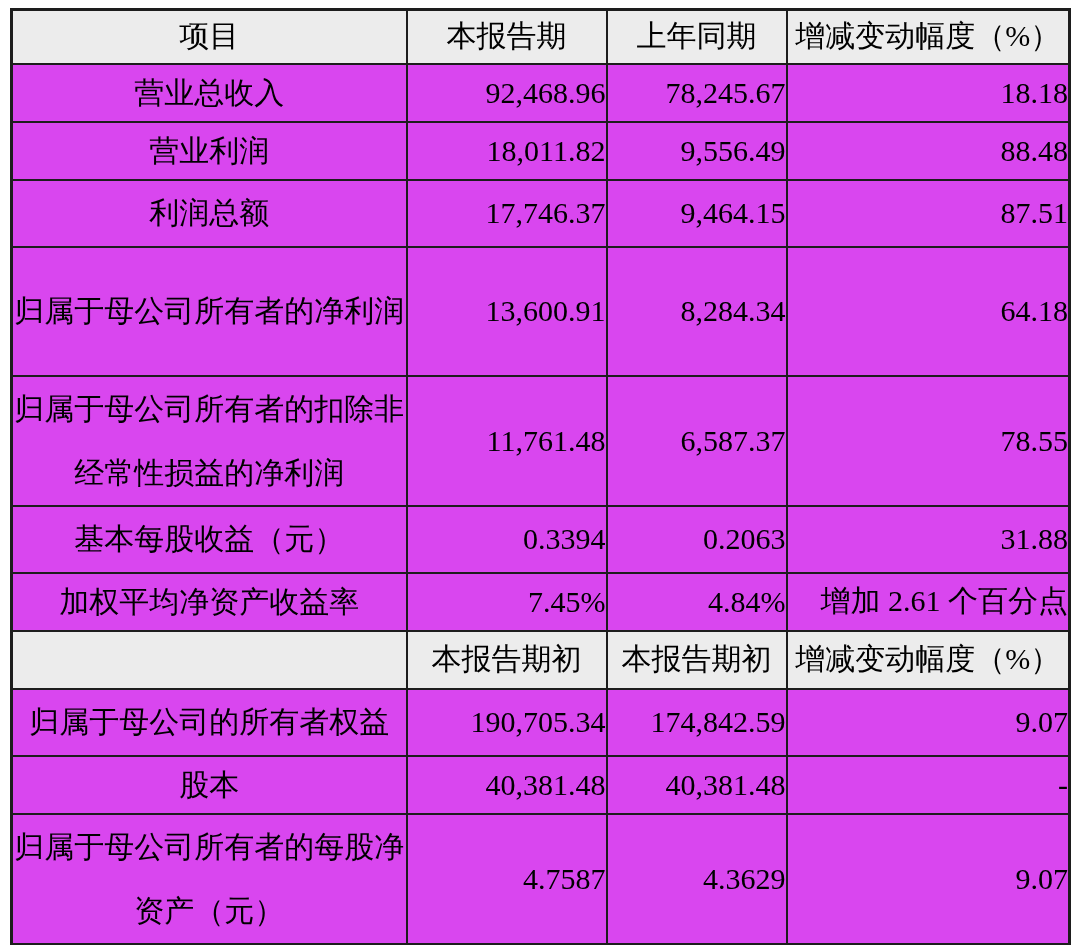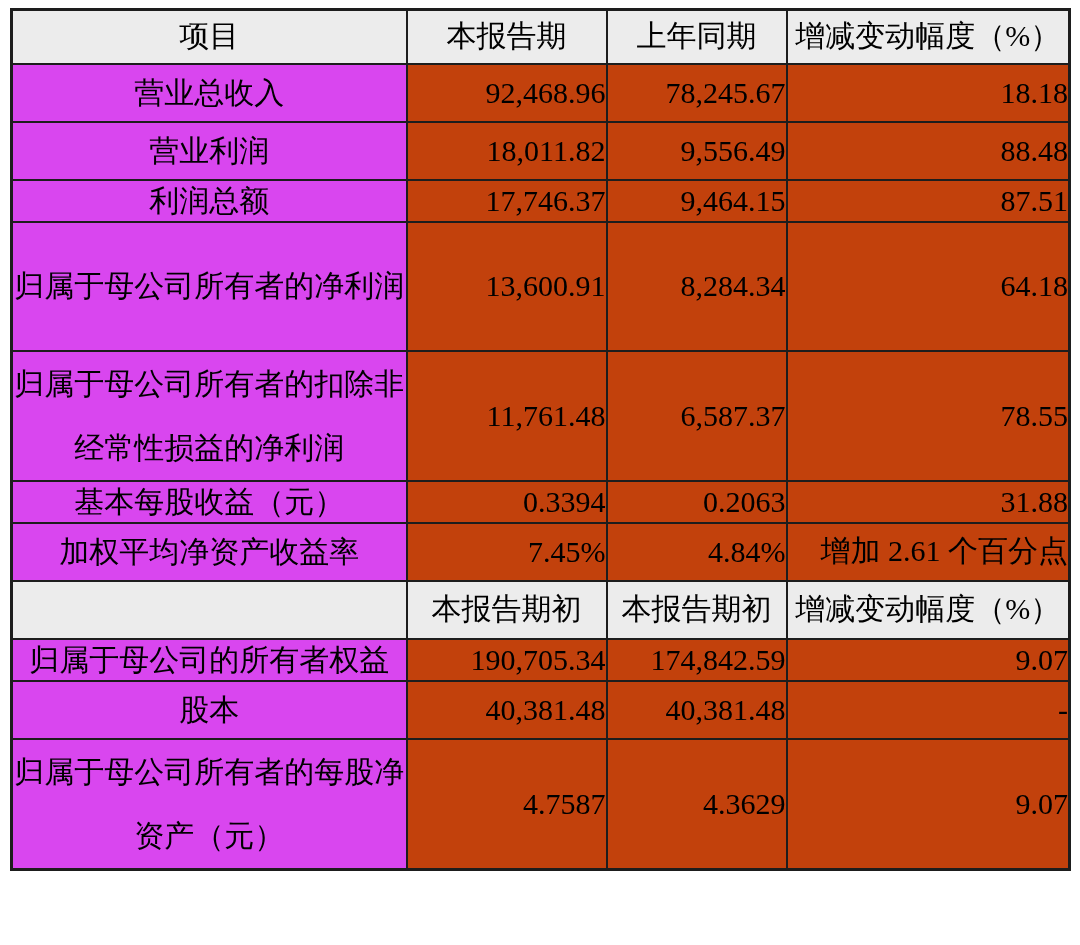--- a/index.html
+++ b/index.html
@@ -40,29 +40,29 @@
   
   td.label {
     background: #d946ef;
     text-align: center;
     padding: 4px 8px 4px 12px;
     line-height: 1.25;
     word-break: break-all;
   }
   
   td.val {
-    background: #c2410c;
+    background: #d946ef;
     text-align: right;
     padding: 2px 13px 2px 6px;
     white-space: nowrap;
   }
   
   tr.rh-head  { height: 54px; }
   tr.rh       { height: 58px; }
-  tr.rh9      { height: 42px; }
+  tr.rh9      { height: 67px; }
   tr.rh-tall  { height: 129px; margin-top: 6px; }
   tr.rh-tall2 { height: 116px; }
   tr.rh-last  { height: 119px; }
   
   tr.rh-tall td.label,
   tr.rh-tall2 td.label,
   tr.rh-last td.label {
     line-height: 64px;
     padding-top: 0;
     padding-bottom: 0;

